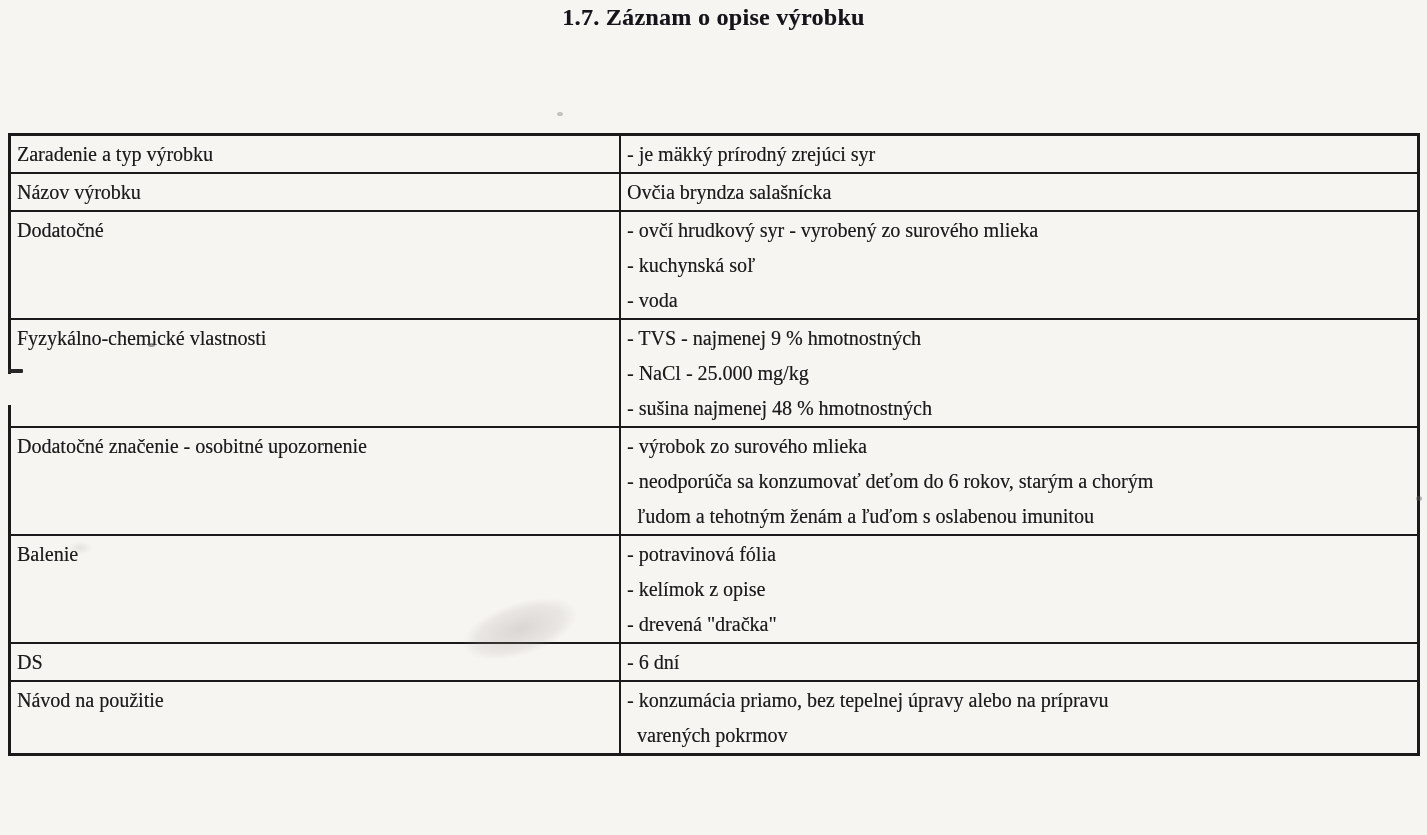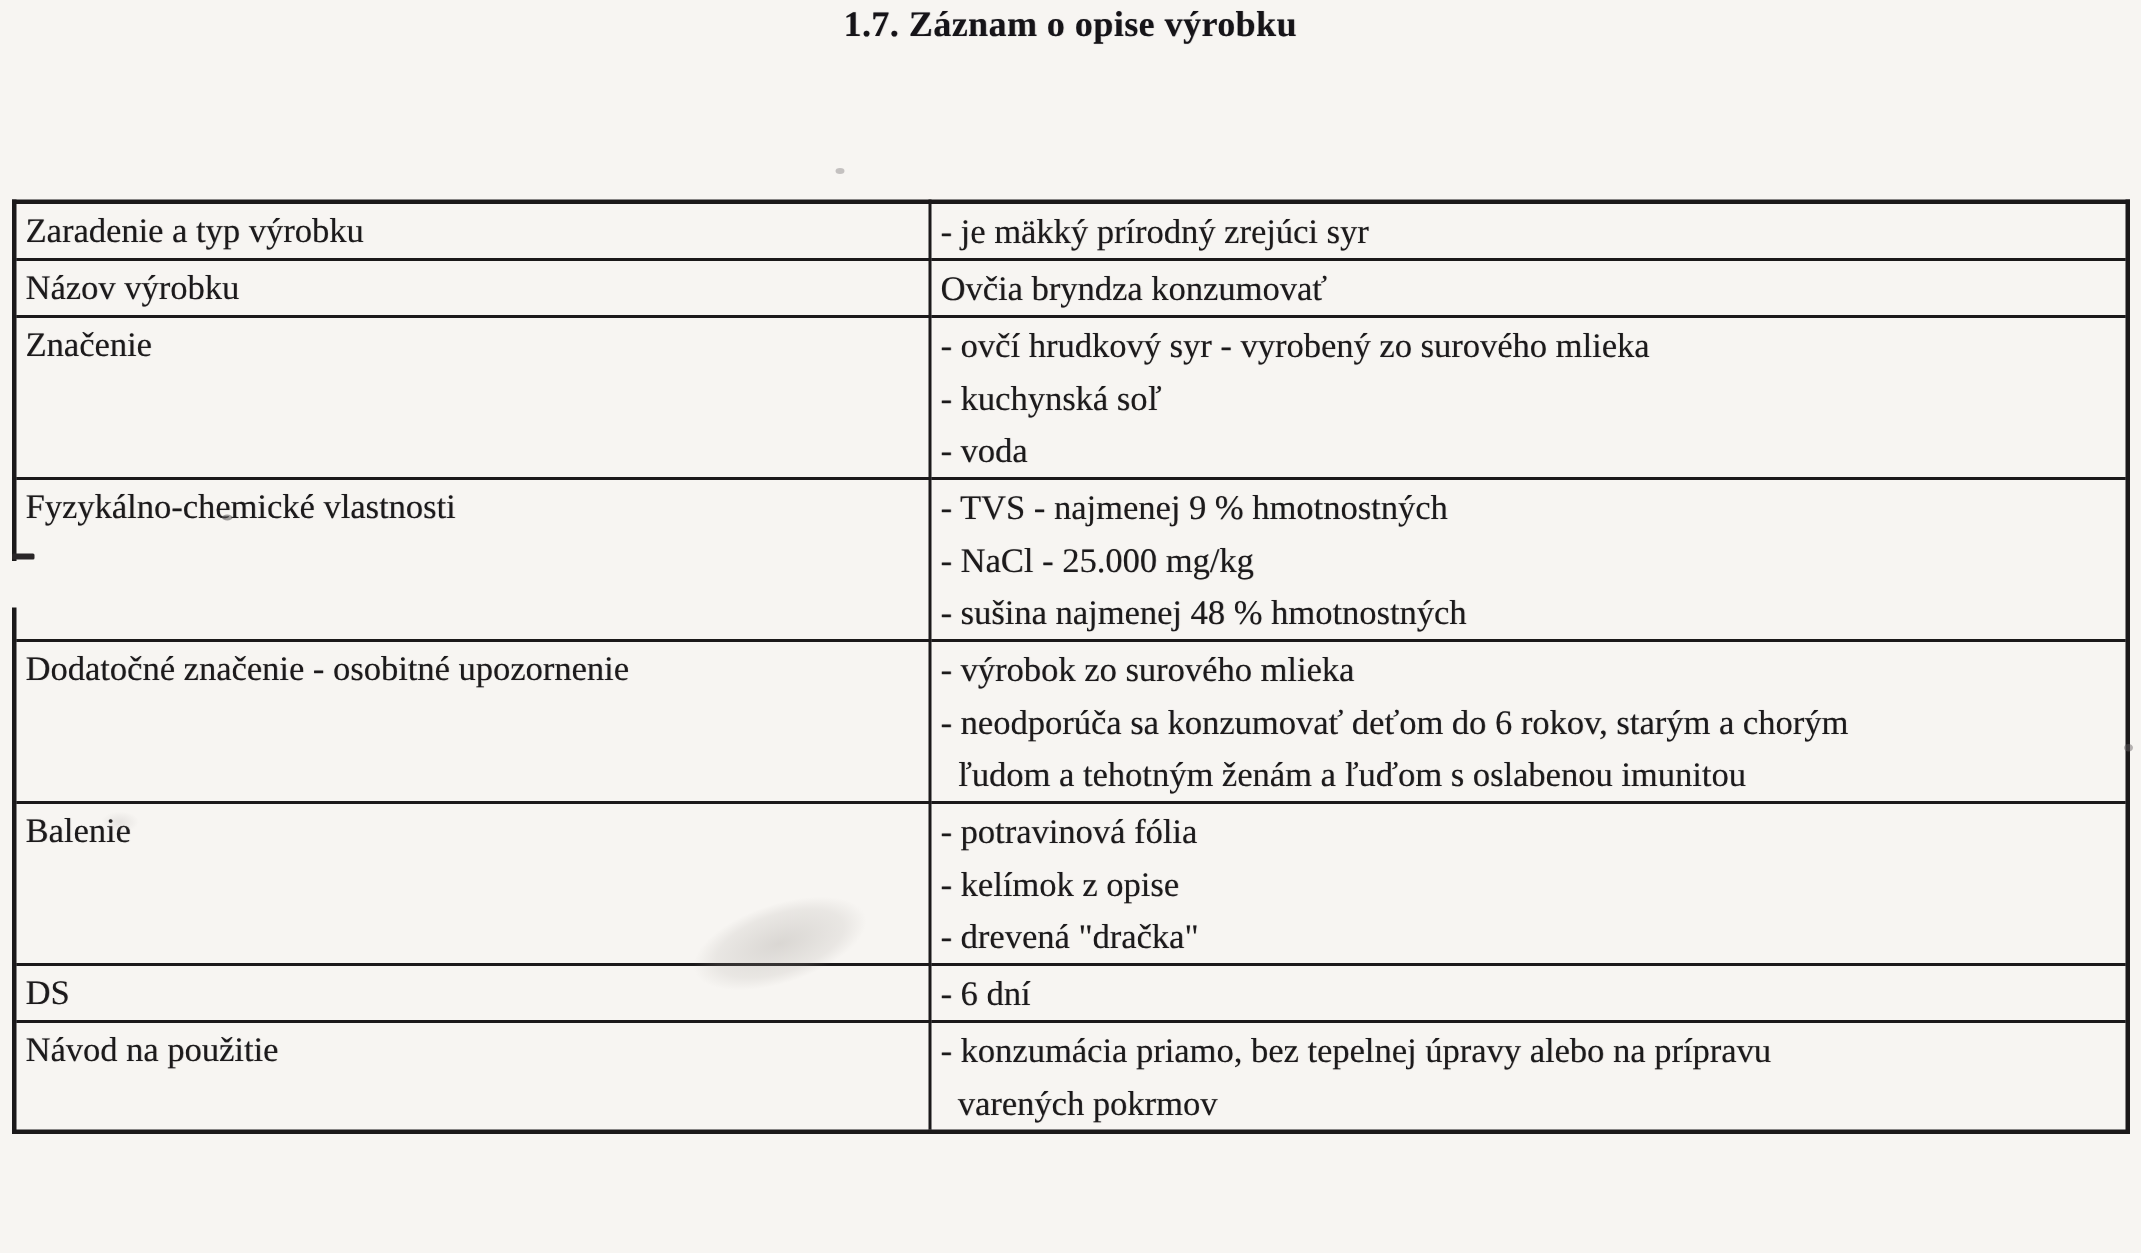--- a/index.html
+++ b/index.html
@@ -40,21 +40,21 @@
   }
   table.spec-table, table.spec-table td {
     border: 2px solid #1b191a;
   }
   table.spec-table {
     border-width: 3px;
   }
   td {
     vertical-align: top;
     padding: 1px 6px 0 6px;
-    font-size: 23px;
+    font-size: 20px;
     line-height: 34px;
     text-shadow: 0.25px 0.25px 0.5px rgba(30,28,32,0.5);
   }
   td.label-cell { width: 596px; }
   td.value-cell { }
   .vline {
     white-space: pre-wrap;
     line-height: 35px;
   }
   
@@ -130,25 +130,25 @@
     <tbody>
         <tr style="height: 33px;">
           <td class="label-cell">Zaradenie a typ výrobku</td>
           <td class="value-cell">
             <div class="vline">- je mäkký prírodný zrejúci syr</div>
           </td>
         </tr>
         <tr style="height: 32px;">
           <td class="label-cell">Názov výrobku</td>
           <td class="value-cell">
-            <div class="vline">Ovčia bryndza konzumovať</div>
+            <div class="vline">Ovčia bryndza salašnícka</div>
           </td>
         </tr>
         <tr style="height: 105px;">
-          <td class="label-cell">Značenie</td>
+          <td class="label-cell">Dodatočné</td>
           <td class="value-cell">
             <div class="vline">- ovčí hrudkový syr - vyrobený zo surového mlieka</div>
             <div class="vline">- kuchynská soľ</div>
             <div class="vline">- voda</div>
           </td>
         </tr>
         <tr style="height: 104px;">
           <td class="label-cell">Fyzykálno-chemické vlastnosti</td>
           <td class="value-cell">
             <div class="vline">- TVS - najmenej 9 % hmotnostných</div>

